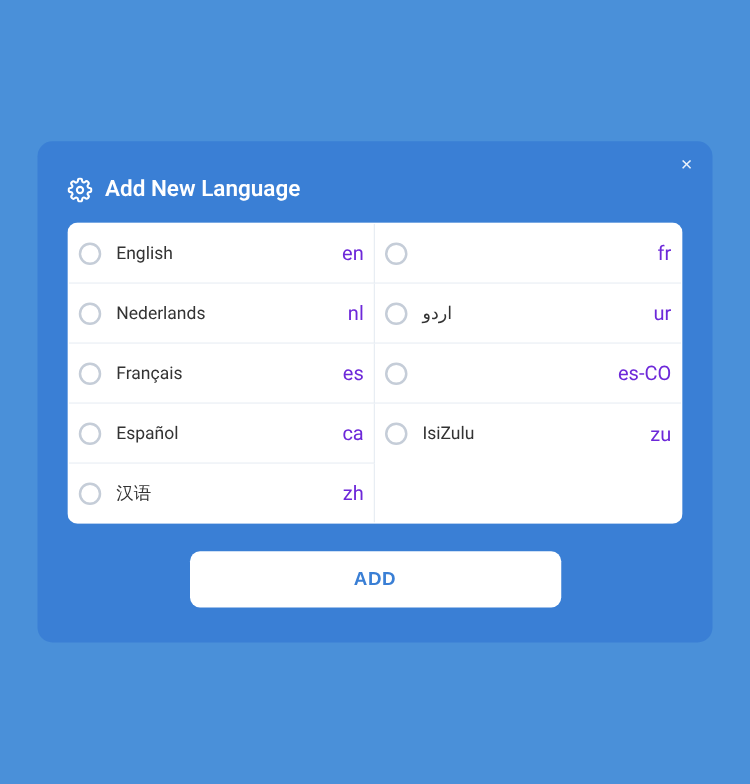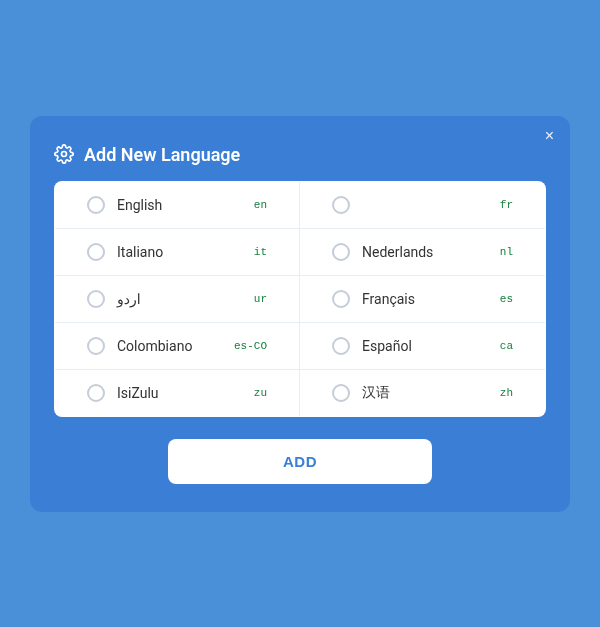--- a/index.html
+++ b/index.html
@@ -60,21 +60,21 @@
       gap: 0;
       border: 1px solid rgba(255,255,255,0.3);
       border-radius: 8px;
       overflow: hidden;
       background: white;
     }
 
     .lang-item {
       display: flex;
       align-items: center;
-      padding: 14px 32px;
+      padding: 14px 8px;
       border-bottom: 1px solid #e8edf3;
       border-right: 1px solid #e8edf3;
       background: white;
       cursor: pointer;
       gap: 12px;
     }
 
     .lang-item:nth-child(2n) {
       border-right: none;
     }
@@ -94,29 +94,28 @@
       background: white;
     }
 
     .lang-name {
       flex: 1;
       font-size: 14px;
       color: #333;
     }
 
     .lang-code {
-      font-size: 11px;
-      color: #15803d;
+      font-size: 16px;
+      color: #6d28d9;
       margin-left: auto;
-      font-family: Liberation Mono, monospace;
     }
 
     .add-btn {
       display: block;
-      width: 264px;
+      width: 297px;
       margin: 22px auto 0 auto;
       padding: 14px;
       background: white;
       border: none;
       border-radius: 8px;
       color: #3a7fd5;
       font-size: 15px;
       font-weight: 700;
       letter-spacing: 0.5px;
       cursor: pointer;
@@ -143,41 +142,35 @@
         <div class="radio-circle"></div>
         <span class="lang-name">English</span>
         <span class="lang-code">en</span>
       </div>
       <div class="lang-item">
         <div class="radio-circle"></div>
         <span class="lang-code">fr</span>
       </div>
       <div class="lang-item">
         <div class="radio-circle"></div>
-        <span class="lang-name">Italiano</span>
-        <span class="lang-code">it</span>
-      </div>
-      <div class="lang-item">
-        <div class="radio-circle"></div>
         <span class="lang-name">Nederlands</span>
         <span class="lang-code">nl</span>
       </div>
       <div class="lang-item">
         <div class="radio-circle"></div>
         <span class="lang-name">اردو</span>
         <span class="lang-code">ur</span>
       </div>
       <div class="lang-item">
         <div class="radio-circle"></div>
         <span class="lang-name">Français</span>
         <span class="lang-code">es</span>
       </div>
       <div class="lang-item">
         <div class="radio-circle"></div>
-        <span class="lang-name">Colombiano</span>
         <span class="lang-code">es-CO</span>
       </div>
       <div class="lang-item">
         <div class="radio-circle"></div>
         <span class="lang-name">Español</span>
         <span class="lang-code">ca</span>
       </div>
       <div class="lang-item" style="border-bottom: none;">
         <div class="radio-circle"></div>
         <span class="lang-name">IsiZulu</span>

